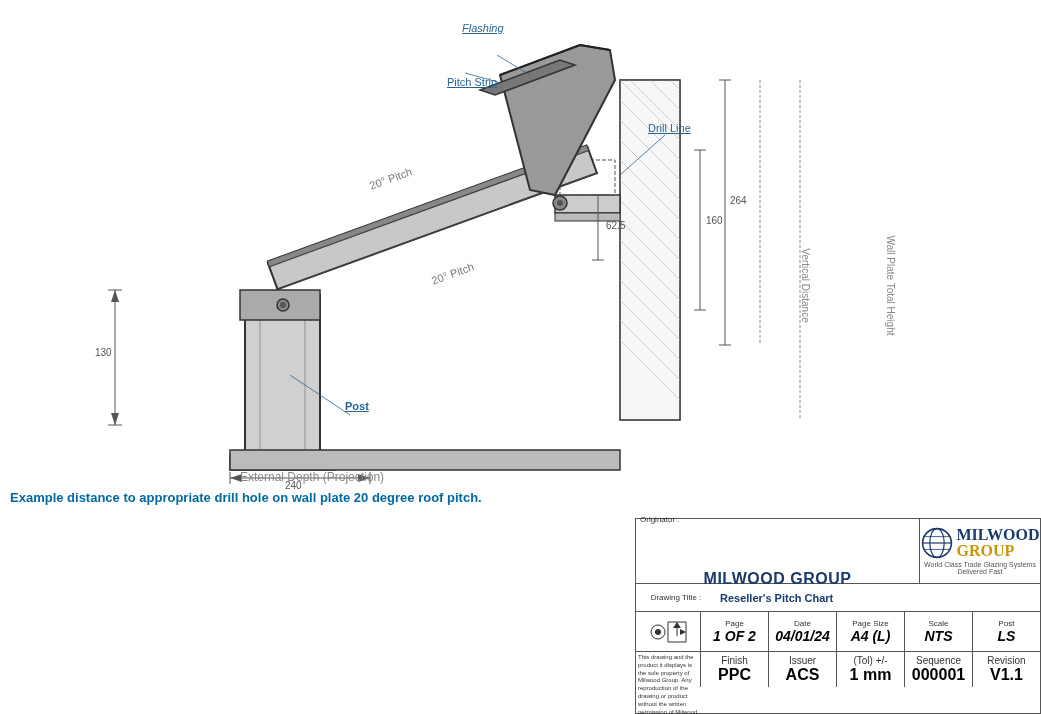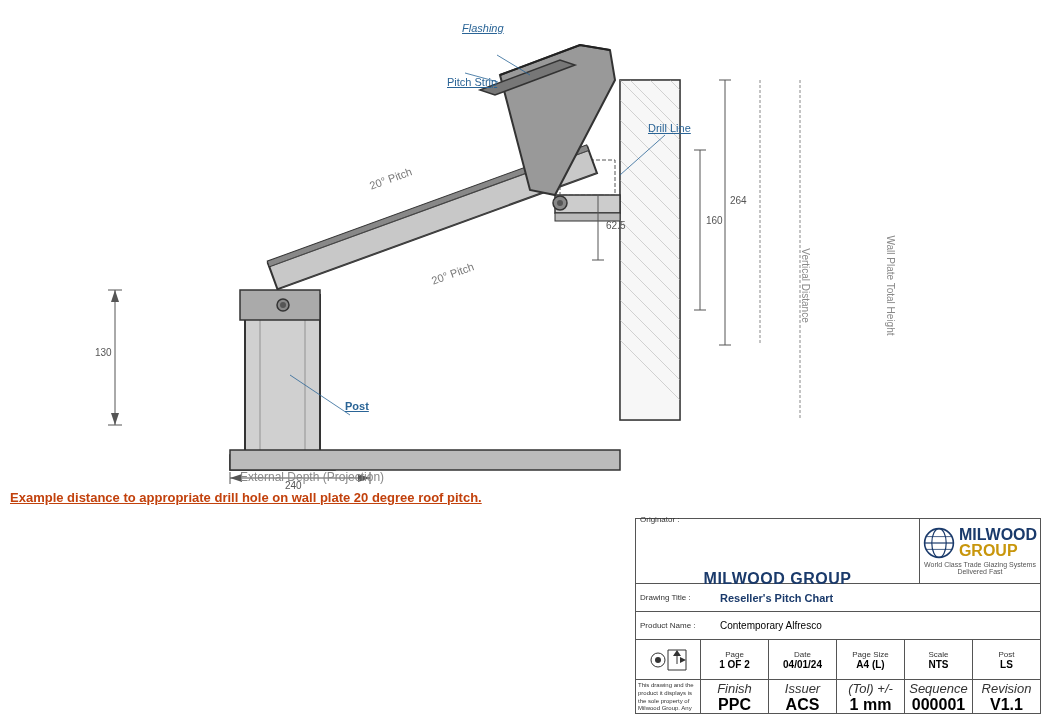--- a/index.html
+++ b/index.html
@@ -31,23 +31,22 @@
       height: 490px;
     }
 
     
     .caption {
       position: absolute;
       top: 490px;
       left: 10px;
       font-size: 13px;
       font-weight: bold;
-      color: #c2410c;
+      color: #0369a1;
       width: 850px;
-      text-decoration: underline;
     }
 
     
     .title-block {
       position: absolute;
       top: 518px;
       left: 635px;
       width: 406px;
       height: 196px;
       border: 1px solid #555;
@@ -90,20 +89,21 @@
       padding: 4px;
     }
     .logo-icon {
       width: 32px;
       height: 32px;
       margin-right: 4px;
     }
     .logo-row {
       display: flex;
       align-items: flex-end;
+      font-family: Liberation Serif, serif;
     }
     .logo-text-milwood {
       font-size: 16px;
       font-weight: bold;
       color: #1a3a6b;
       line-height: 1;
     }
     .logo-text-group {
       font-size: 16px;
       font-weight: bold;
@@ -123,20 +123,21 @@
       align-items: center;
       height: 28px;
       border-bottom: 1px solid #555;
     }
     .tb-label {
       font-size: 8px;
       color: #333;
       padding: 2px 4px;
       white-space: nowrap;
       min-width: 80px;
+      text-align: center;
     }
     .tb-value {
       font-size: 11px;
       font-weight: bold;
       color: #1a3a6b;
       padding: 2px 4px;
     }
     .tb-value-normal {
       font-size: 10px;
       color: #000;
@@ -168,23 +169,24 @@
     }
     .tb-info-cell:last-child {
       border-right: none;
     }
     .tb-info-header {
       font-size: 8px;
       color: #333;
       font-weight: normal;
     }
     .tb-info-value {
-      font-size: 10px;
+      font-size: 14px;
       color: #000;
       font-weight: bold;
+      font-style: italic;
     }
     .tb-angle-cell {
       width: 65px;
       border-right: 1px solid #555;
       display: flex;
       flex-direction: column;
       align-items: center;
       justify-content: center;
       font-size: 7px;
       color: #333;
@@ -209,23 +211,22 @@
       display: flex;
       flex-direction: column;
       align-items: center;
       justify-content: center;
       padding: 2px;
     }
     .tb-bottom-cell:last-child {
       border-right: none;
     }
     .tb-bottom-header {
-      font-size: 13px;
-      color: #333;
-      font-style: italic;
+      font-size: 10px;
+      color: #333;
     }
     .tb-bottom-value {
       font-size: 16px;
       color: #000;
       font-weight: bold;
     }
 
     
     .annotation {
       position: absolute;
@@ -395,24 +396,20 @@
       </div>
       <div class="logo-tagline">World Class Trade Glazing Systems Delivered Fast</div>
     </div>
   </div>
 
   <div class="tb-drawing-title-row">
     <span class="tb-label">Drawing Title :</span>
     <span class="tb-value">Reseller's Pitch Chart</span>
   </div>
 
-  <div class="tb-product-row">
-    <span class="tb-label">Product Name :</span>
-    <span class="tb-value-normal">Contemporary Alfresco</span>
-  </div>
 
   <div class="tb-info-row">
     <div class="tb-angle-cell">
 
       <svg width="40" height="24" viewBox="0 0 40 24">
         <circle cx="10" cy="12" r="7" fill="none" stroke="#333" stroke-width="1"></circle>
         <circle cx="10" cy="12" r="3" fill="#333"></circle>
         <line x1="20" y1="2" x2="38" y2="2" stroke="#333" stroke-width="1"></line>
         <line x1="20" y1="22" x2="38" y2="22" stroke="#333" stroke-width="1"></line>
         <line x1="20" y1="2" x2="20" y2="22" stroke="#333" stroke-width="1"></line>

